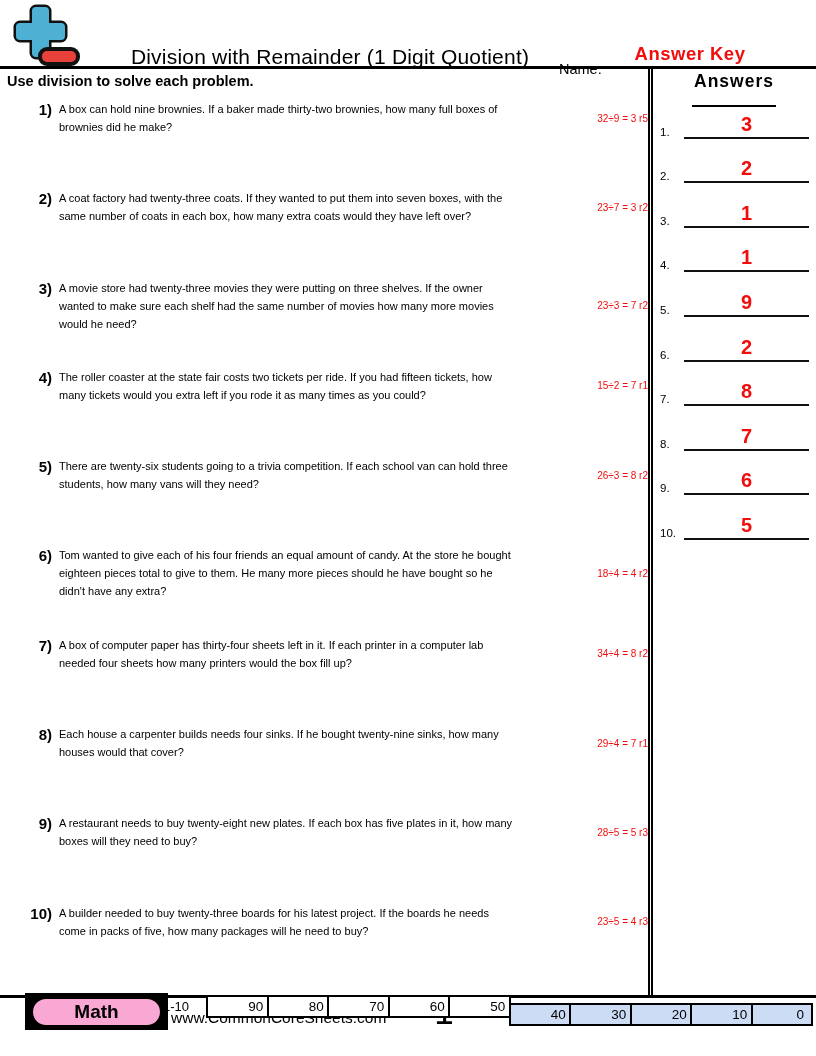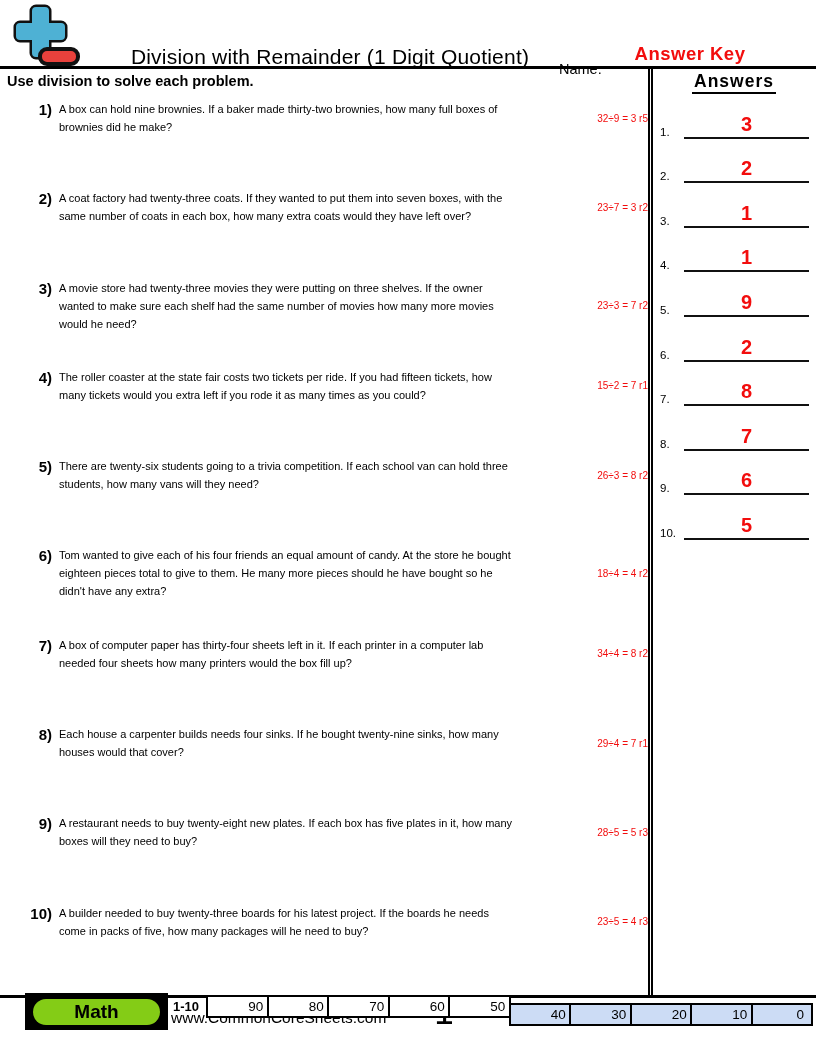--- a/index.html
+++ b/index.html
@@ -39,44 +39,44 @@
   
   .col-divider{
     position:absolute;left:648px;top:69px;height:926px;width:5px;box-sizing:border-box;
     border-left:2px solid #000;border-right:2px solid #000;
   }
   
   .answers-col{position:absolute;left:655px;top:70px;width:158px;}
   .answers-heading{text-align:center;margin-top:1px;}
   .answers-heading span{
     font-size:17.5px;font-weight:bold;letter-spacing:1px;
-    border-bottom:2.5px solid #000;padding:0 2px 1px 2px;
+    border-bottom:2.5px solid #000;padding:0 2px 14px 2px;
   }
   .answers-list{margin-top:2px;}
   .answer-row{height:44.6px;display:flex;align-items:flex-end;padding:0 4px 0 5px;box-sizing:border-box;}
   .a-num{flex:0 0 24px;font-size:11.5px;line-height:14px;}
   .a-line{
     flex:1;border-bottom:2px solid #111;text-align:center;
     color:var(--answer-red);font-weight:bold;font-size:20px;line-height:1;padding-bottom:3px;
   }
   
   .footer-rule{position:absolute;left:0;top:995px;width:816px;height:3px;background:#000;}
   .math-badge{
     position:absolute;left:25px;top:993px;width:143px;height:37px;background:#000;
     display:flex;align-items:center;justify-content:center;
   }
   .math-badge-inner{
-    width:127px;height:26px;background:#84cc16;border-radius:13px;
+    width:127px;height:26px;background:#f9a8d4;border-radius:13px;
     display:flex;align-items:center;justify-content:center;
     font-size:19px;font-weight:bold;
   }
   .website{position:absolute;left:171px;top:1009px;font-size:15.5px;}
   .page-num{position:absolute;left:420px;top:992px;width:48px;text-align:center;font-size:35px;}
   .score-strip{position:absolute;right:3px;top:995px;display:flex;align-items:flex-start;}
-  .score-label{font-size:13px;margin-right:7px;margin-top:4px;font-weight:bold;}
+  .score-label{font-size:13px;margin-right:17px;margin-top:4px;}
   .score-cells{display:flex;}
   .score-cell{
     width:21.5px;height:19px;border:2px solid #000;margin-left:-2px;background:#fff;
     display:flex;align-items:center;justify-content:center;font-size:13.5px;padding-left:37px;
   }
   .score-cell:first-child{margin-left:0;}
   .score-cell.highlight{background:var(--score-highlight);margin-top:8px;}
 </style>
 </head>
 <body>

